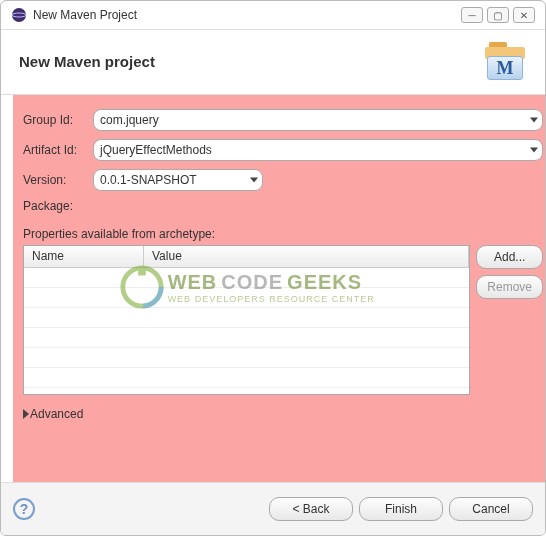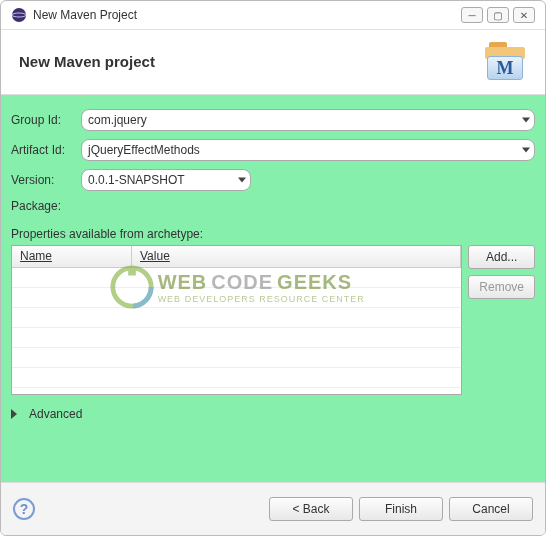--- a/index.html
+++ b/index.html
@@ -53,25 +53,26 @@
     .folder-body { position:absolute; top:5px; left:2px; width:40px; height:12px; background:#f3c77a; border-radius:2px; }
     .m-badge {
       position:absolute; bottom:0; left:4px; width:36px; height:24px;
       background: linear-gradient(#e9f2fb,#b8d3ee);
       border:1px solid #8fb3d9; border-radius:3px;
       display:flex; align-items:center; justify-content:center;
       font-weight:bold; font-size:18px; color:#2a5a9a;
       font-family: Georgia, serif;
     }
     .form-area {
-      background: #86efac;
-      padding: 14px 10px 10px 10px;
+      background: #fca5a5;
+      padding: 14px 2px 10px 10px;
       flex: 1;
       display: flex;
       flex-direction: column;
+      margin-left: 12px;
     }
     .row {
       display: flex;
       align-items: center;
       margin-bottom: 8px;
     }
     .row label { width: 70px; }
     .combo {
       flex: 1;
       height: 22px;
@@ -97,21 +98,20 @@
     .propslabel { margin: 6px 0 4px 0; }
     .table-wrap { display:flex; gap: 6px; }
     .grid {
       flex: 1;
       height: 150px;
       border: 1px solid #aaa;
       background: #fff;
       display: flex;
       flex-direction: column;
       position: relative;
-      text-decoration: underline;
     }
     .grid-head {
       display: flex;
       background: linear-gradient(#fdfdfd,#ececec);
       border-bottom: 1px solid #ccc;
       height: 22px;
     }
     .grid-head div {
       border-right: 1px solid #ccc;
       padding: 3px 8px;
@@ -133,26 +133,26 @@
     .wm-text1 { font-size:20px; font-weight:bold; letter-spacing:1px; color:#6a8a2c; display:flex; gap:4px;}
     .wm-text1 .gray { color:#888; }
     .wm-text2 { font-size:9px; color:#8aa84e; letter-spacing:1px; }
     .side-btns { display:flex; flex-direction:column; gap:6px; }
     .btn {
       height: 24px;
       min-width: 64px;
       padding: 0 10px;
       background: linear-gradient(#fdfdfd,#e8e8e8);
       border: 1px solid #aaa;
-      border-radius: 3px;
+      border-radius: 10px;
       font-size: 12px;
       display:flex; align-items:center; justify-content:center;
     }
     .btn.disabled { color:#999; }
-    .advanced-row { display:flex; align-items:center; gap:12px; margin-top:12px; }
+    .advanced-row { display:flex; align-items:center; gap:1px; margin-top:12px; }
     .tri-right {
       width:0; height:0;
       border-top:5px solid transparent;
       border-bottom:5px solid transparent;
       border-left:6px solid #444;
     }
     .footer {
       border-top: 1px solid #ddd;
       background: #f4f4f4;
       padding: 14px 12px;

